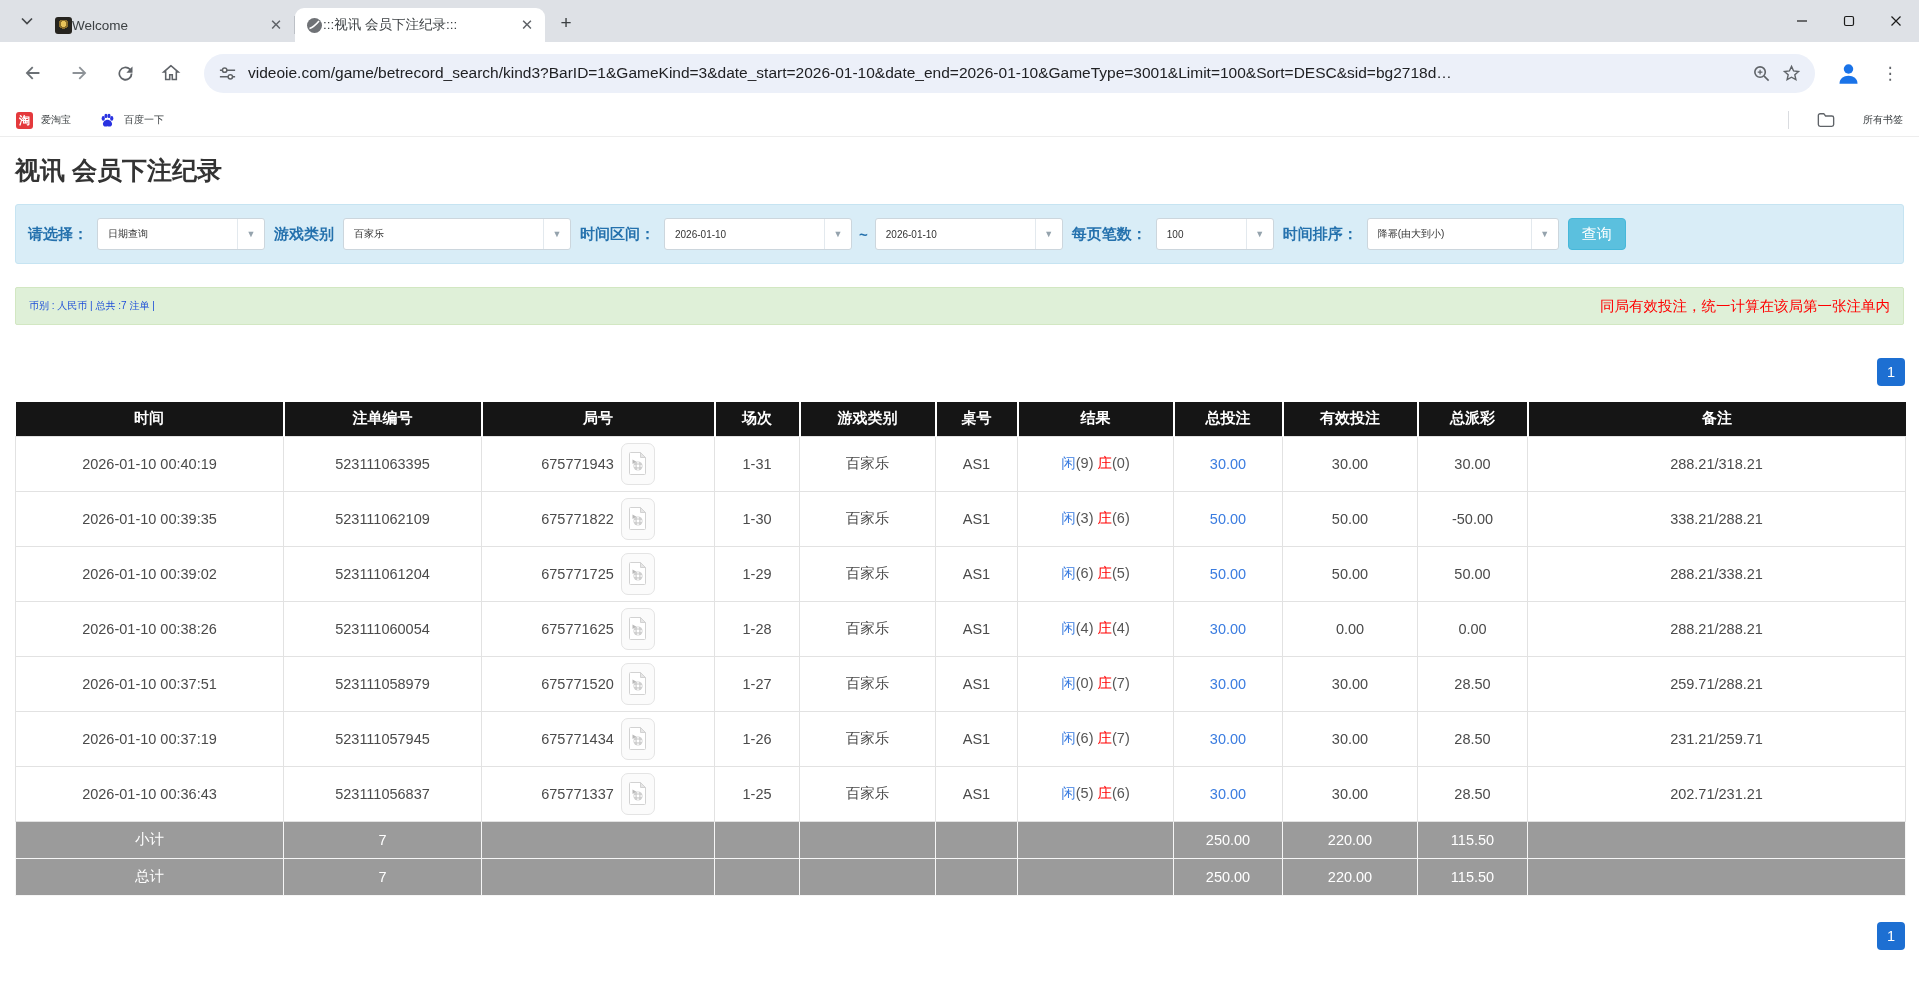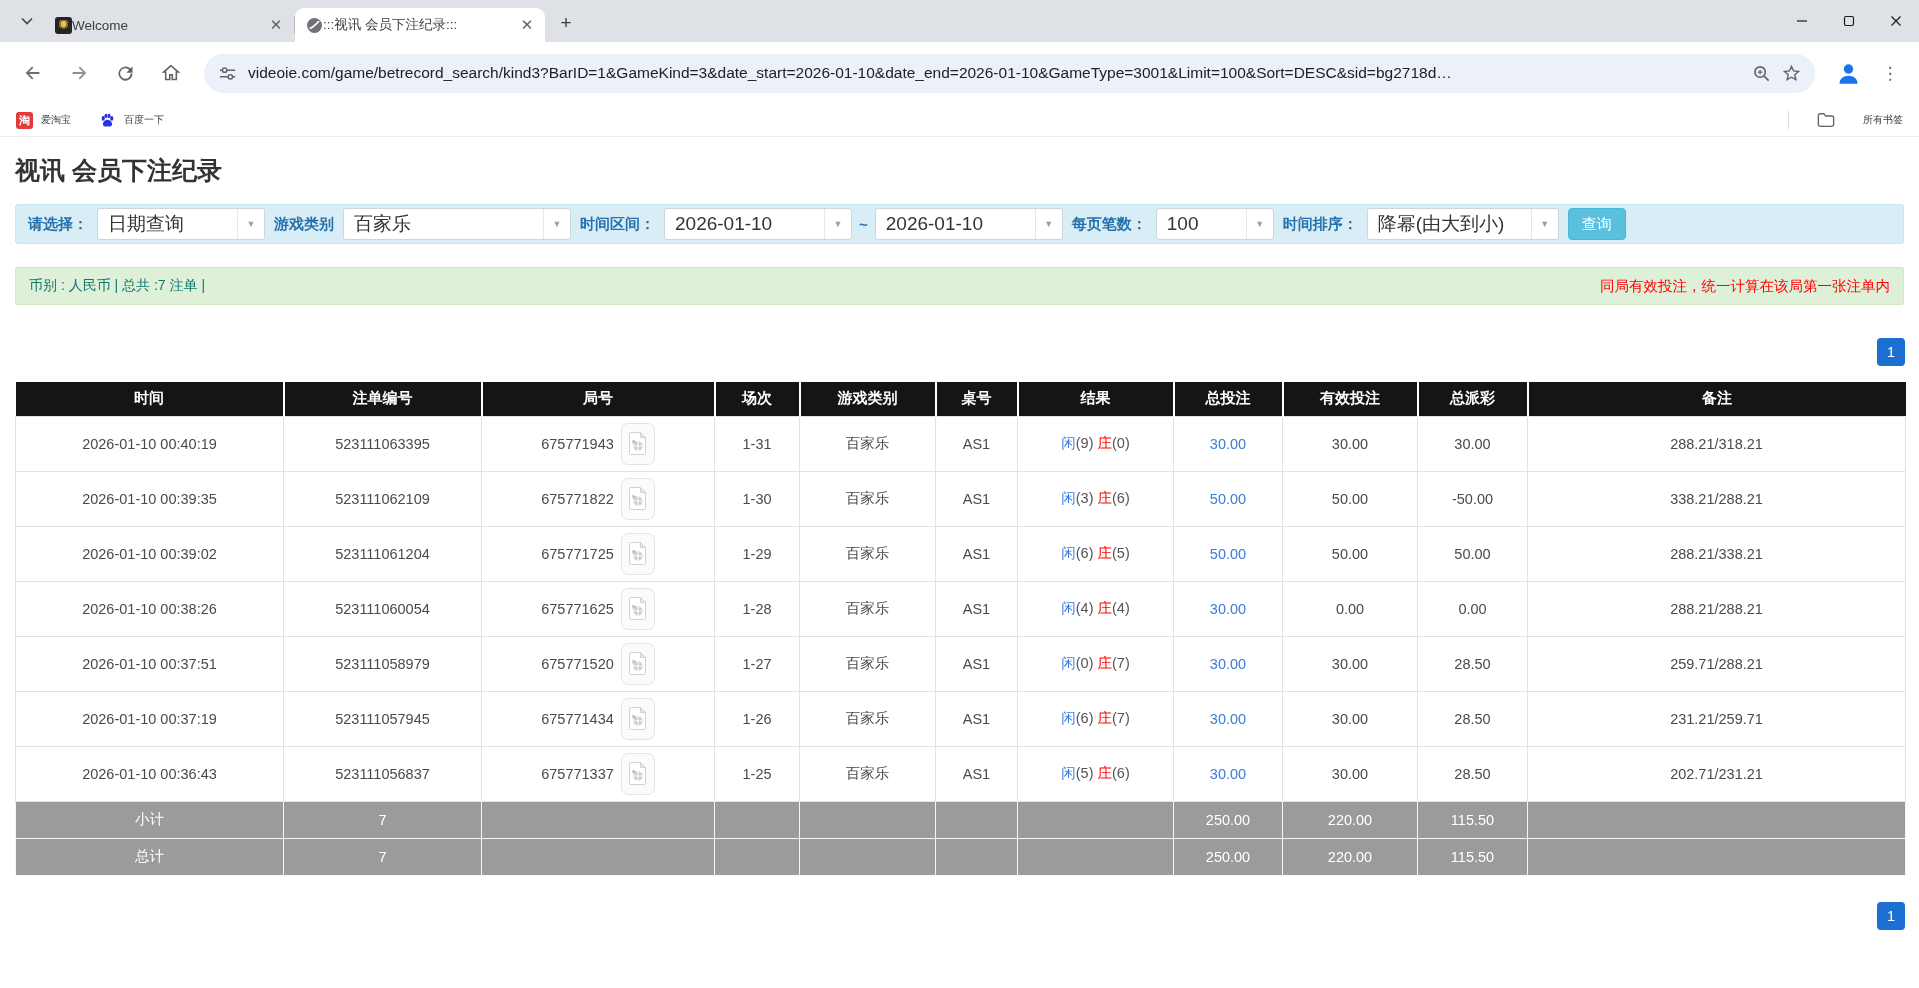--- a/index.html
+++ b/index.html
@@ -35,32 +35,32 @@
   .bm-item { display:flex; align-items:center; gap:8px; cursor:pointer; }
   .bm-label { font-size:10px; color:#3c4043; }
   .bm-taobao { width:17px; height:17px; border-radius:3px; background:#e4393c; color:#fff; font-size:11px; font-weight:bold; display:flex; align-items:center; justify-content:center; }
   .bm-right { margin-left:auto; display:flex; align-items:center; gap:28px; }
   .bm-divider { width:1px; height:18px; background:#dadce0; }
 
   
   .page { padding:0; }
   .page-title { margin:17px 0 0 15px; font-size:25px; font-weight:600; color:#333; }
 
-  .filterbar { margin:17px 15px 0 15px; height:40px; background:#d9edf7; border:1px solid #c6e4f2; border-radius:3px;
+  .filterbar { margin:17px 15px 0 15px; height:60px; background:#d9edf7; border:1px solid #c6e4f2; border-radius:3px;
     display:flex; align-items:center; padding:0 12px; gap:9px; }
   .f-label { font-size:15px; font-weight:bold; color:#2471ad; white-space:nowrap; }
   .f-tilde { font-size:15px; font-weight:bold; color:#2471ad; margin:0 -2px; }
   .selbox { height:32px; background:#fff; border:1px solid #ccd6dd; border-radius:3px; display:flex; align-items:stretch; cursor:pointer; }
-  .selbox .val { display:flex; align-items:center; padding-left:10px; font-size:19px; color:#333; flex:1; white-space:nowrap; overflow:hidden; }
+  .selbox .val { display:flex; align-items:center; padding-left:10px; font-size:10px; color:#333; flex:1; white-space:nowrap; overflow:hidden; }
   .selbox .arr { width:27px; border-left:1px solid #e3e9ee; display:flex; align-items:center; justify-content:center; color:#95a3ad; font-size:9px; }
   .btn-query { height:32px; padding:0 13px; background:#5bc0de; border:1px solid #46b8da; border-radius:4px; color:#fff; font-size:15px; cursor:pointer; }
 
   .infobar { margin:23px 15px 0 15px; height:38px; background:#dff0d8; border:1px solid #d2e7c2; border-radius:2px;
     display:flex; align-items:center; justify-content:space-between; padding:0 13px; }
-  .info-left { font-size:14px; color:#0f766e; }
+  .info-left { font-size:10px; color:#1d4ed8; }
   .info-right { font-size:14.5px; color:#ff0000; }
 
   .pagerow { margin:0 14px; display:flex; justify-content:flex-end; }
   .pagerow.top { margin-top:33px; }
   .pagerow.bottom { margin-top:26px; }
   .page-btn { min-width:28px; height:28px; background:#1d6fd2; border-radius:4px; color:#fff; font-size:14.5px;
     display:flex; align-items:center; justify-content:center; cursor:pointer; }
 
   table.bets { margin:16px 14px 0 15px; width:1890px; border-collapse:collapse; table-layout:fixed; }
   table.bets th { background:#151515; color:#fff; font-size:15px; font-weight:bold; height:34px; border-right:2px solid #fff; }

